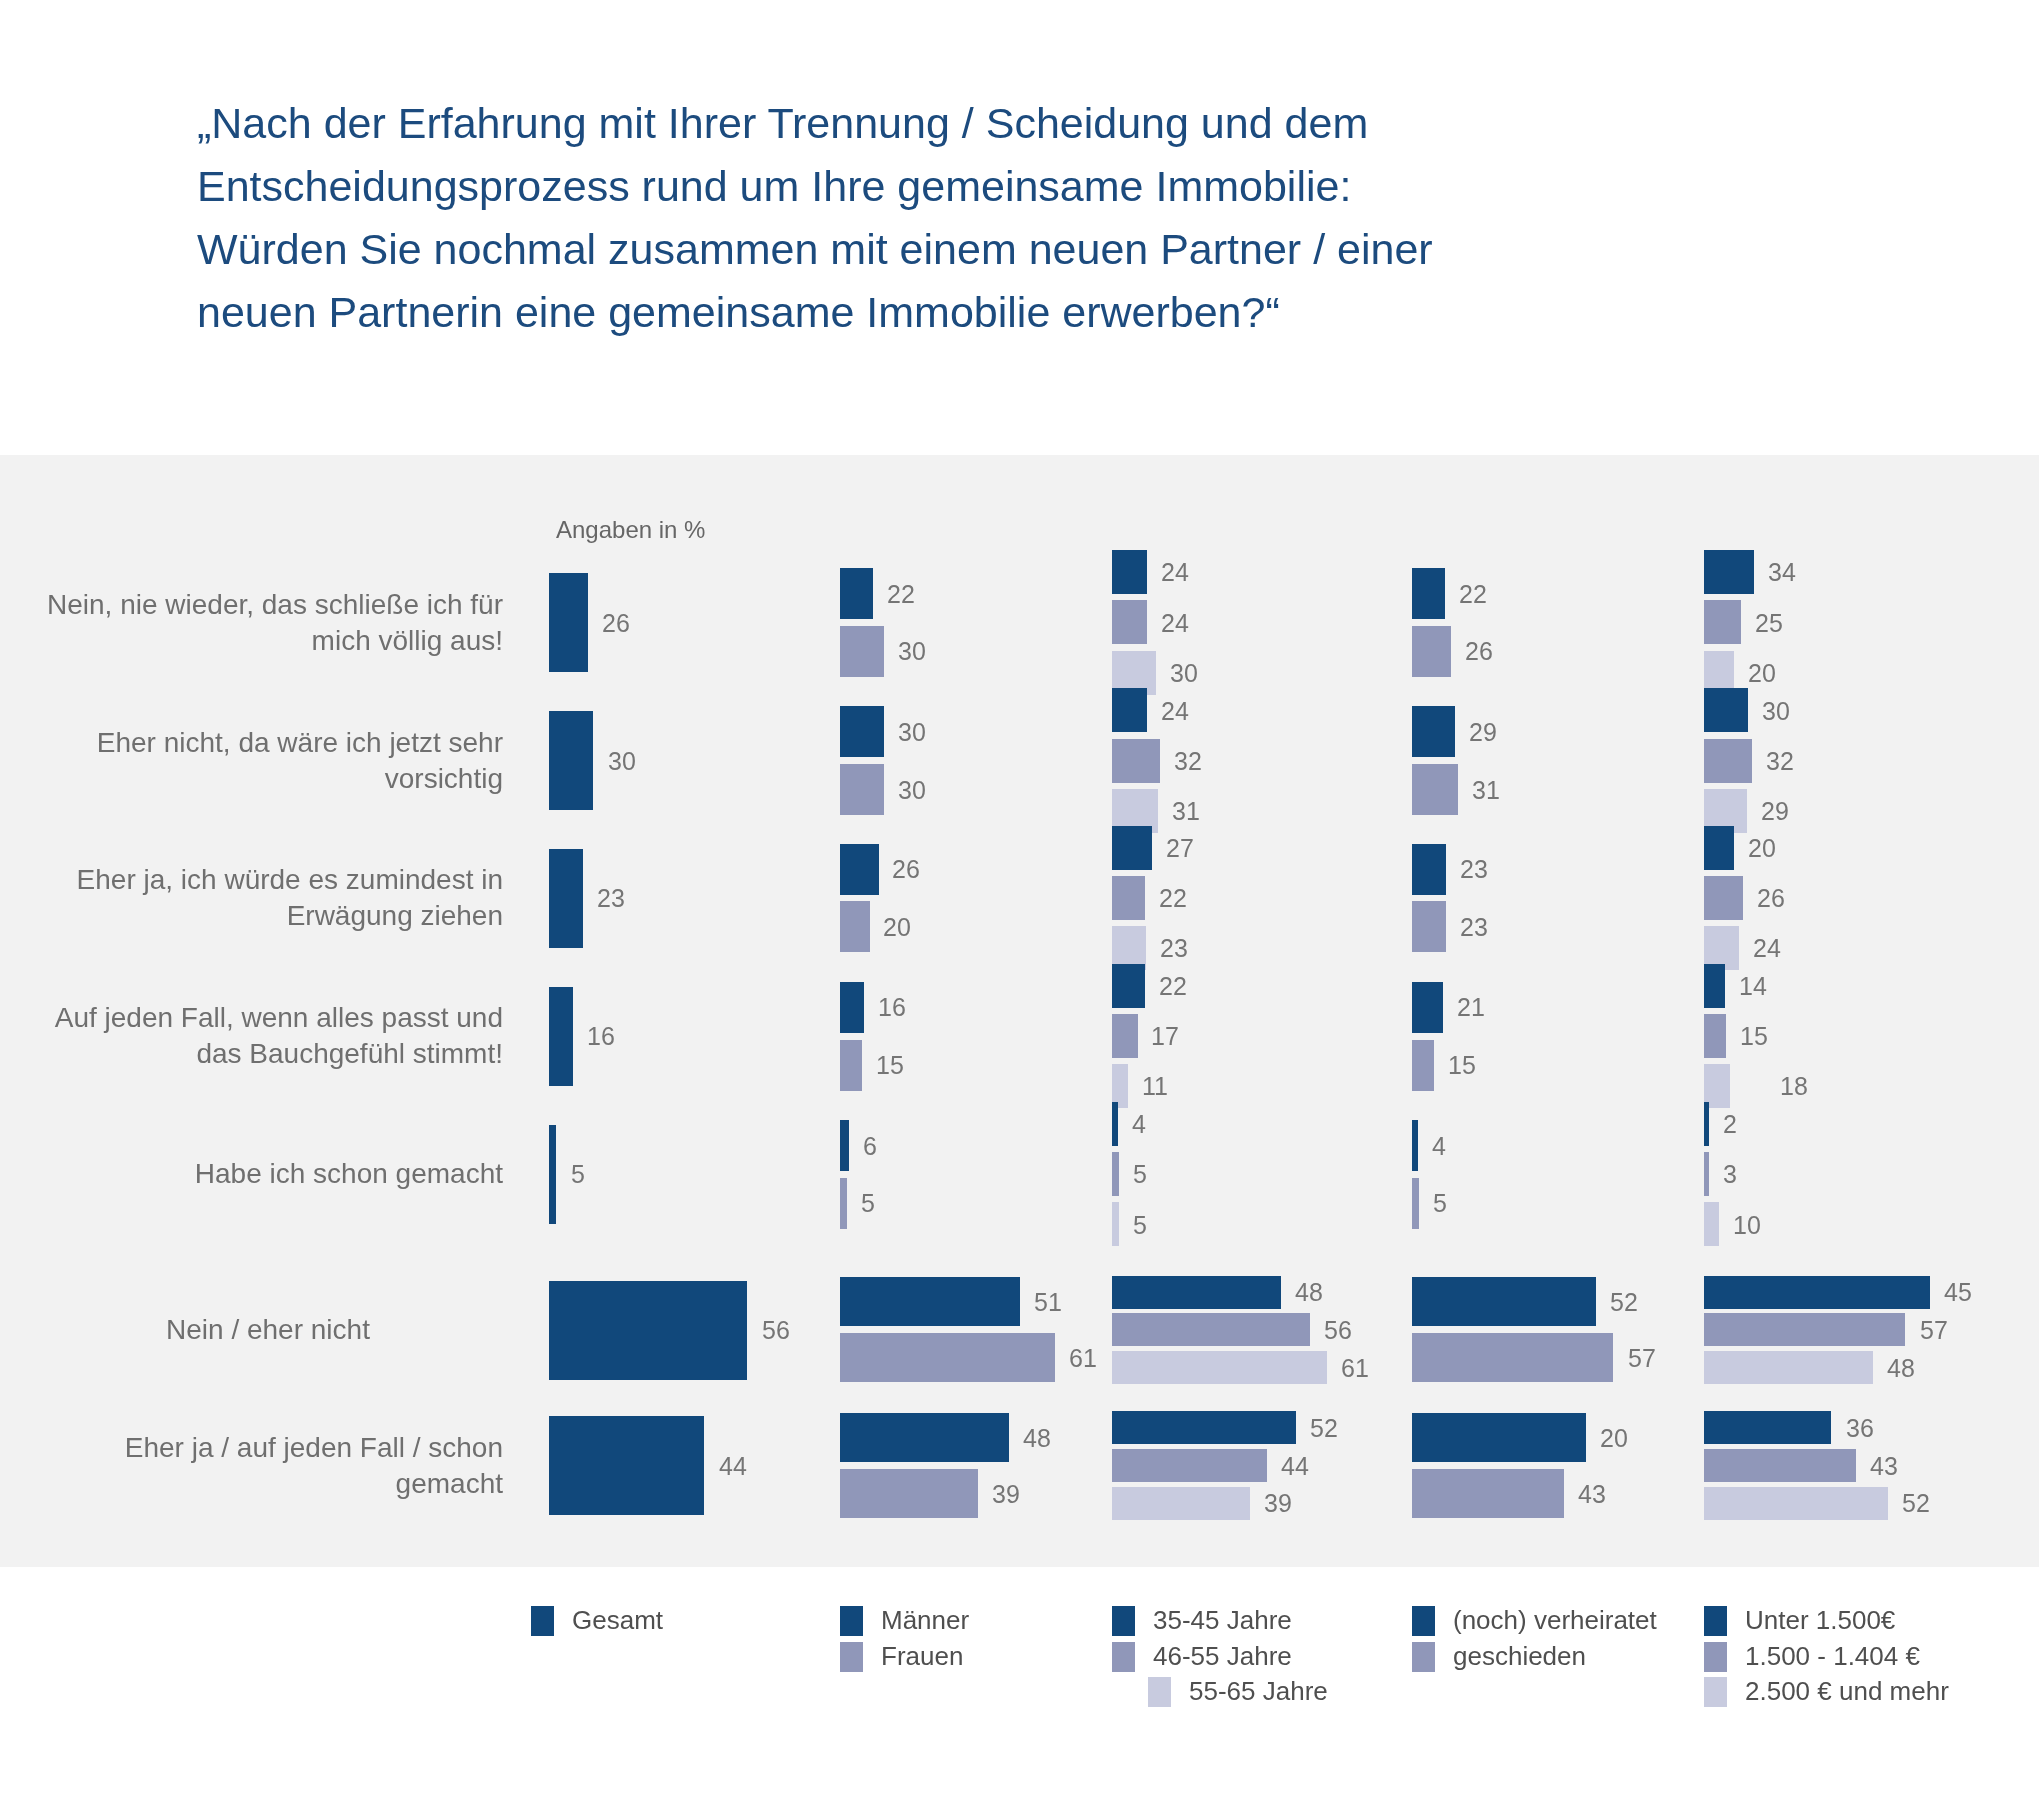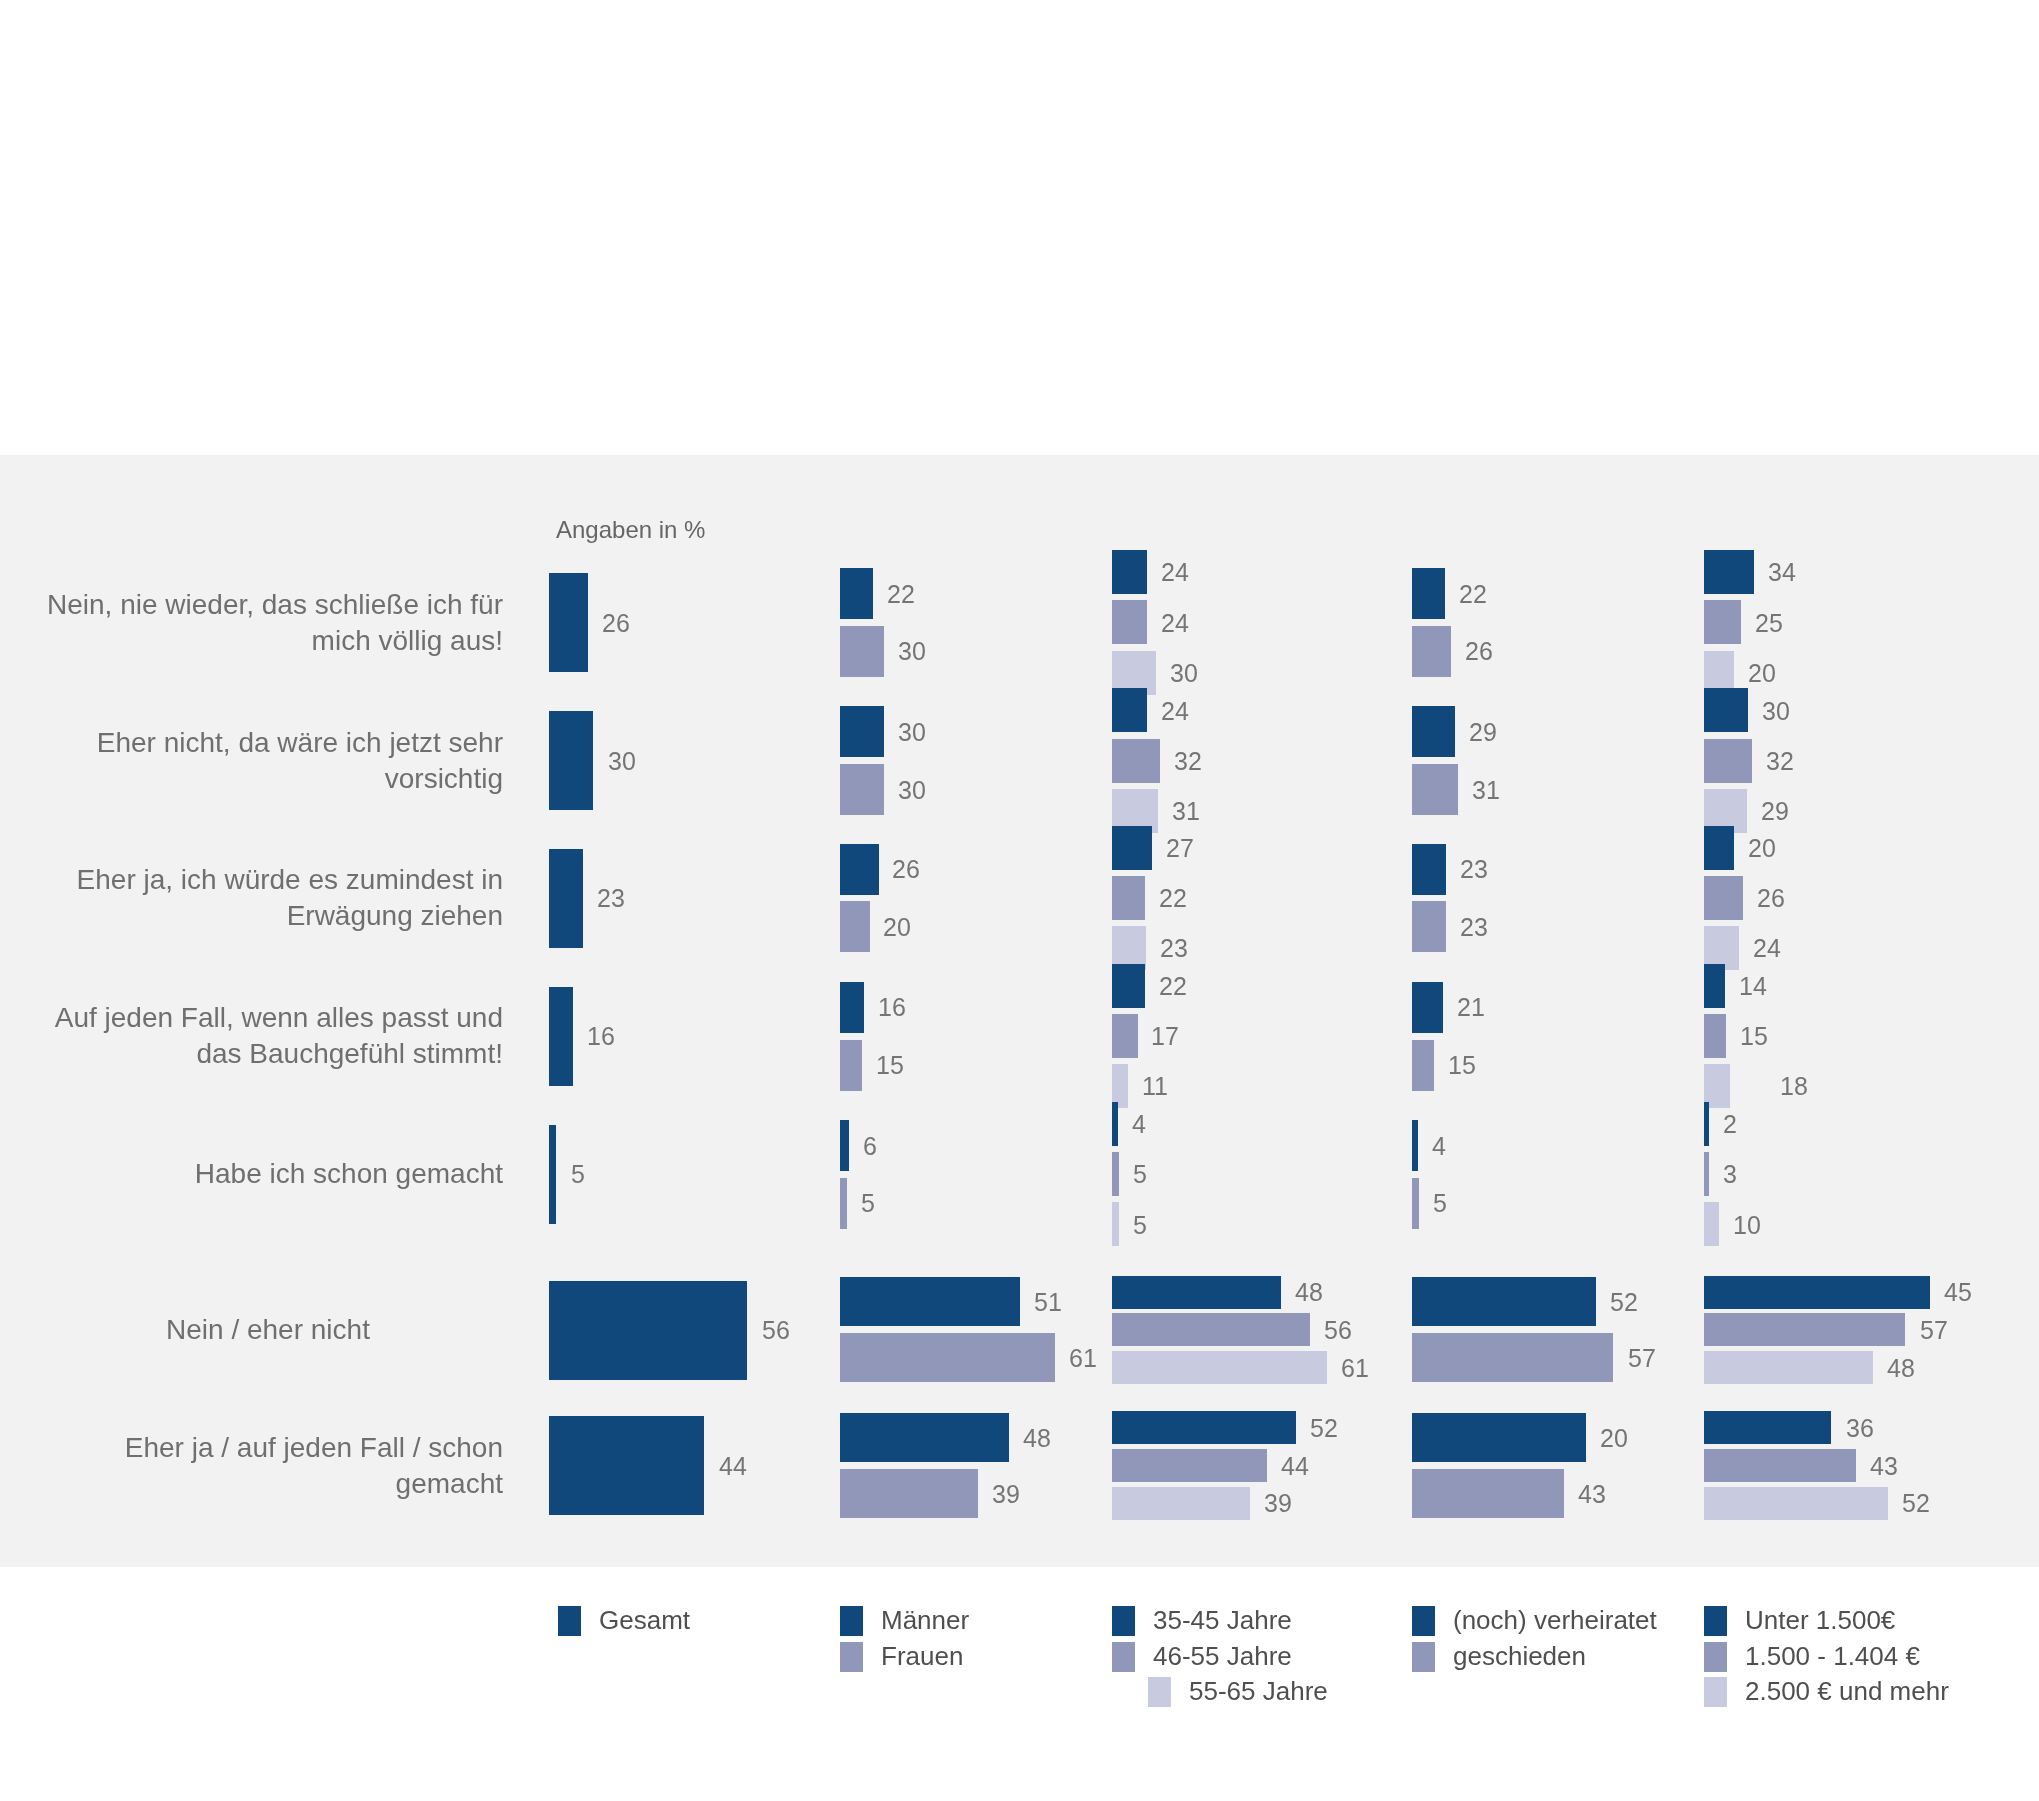--- a/index.html
+++ b/index.html
@@ -65,20 +65,21 @@
     margin-left:18px;
     font-size:26px;
     color:#4F4F4F;
     white-space:nowrap;
   }
 </style>
 </head>
 <body>
 
 <div class="stage">
+  <div class="chart-title">„Nach der Erfahrung mit Ihrer Trennung / Scheidung und dem Entscheidungsprozess rund um Ihre gemeinsame Immobilie: Würden Sie nochmal zusammen mit einem neuen Partner / einer neuen Partnerin eine gemeinsame Immobilie erwerben?“</div>
   <div class="band"></div>
   <div class="units-note">Angaben in %</div>
   <div id="labels">
       <div class="cat-label" style="top: 623px;">Nein, nie wieder, das schließe ich für mich völlig aus!</div>
       <div class="cat-label" style="top: 761px;">Eher nicht, da wäre ich jetzt sehr vorsichtig</div>
       <div class="cat-label" style="top: 898px;">Eher ja, ich würde es zumindest in Erwägung ziehen</div>
       <div class="cat-label" style="top: 1036px;">Auf jeden Fall, wenn alles passt und das Bauchgefühl stimmt!</div>
       <div class="cat-label" style="top: 1174px;">Habe ich schon gemacht</div>
       <div class="cat-label" style="top: 1330px; text-align: center;">Nein / eher nicht</div>
       <div class="cat-label" style="top: 1466px;">Eher ja / auf jeden Fall / schon gemacht</div>
@@ -233,21 +234,21 @@
       <div class="bar" style="left: 1412px; top: 1469px; width: 152px; height: 49px; background: rgb(144, 151, 185);"></div>
       <div class="val-label" style="left: 1578px; top: 1494px;">43</div>
       <div class="bar" style="left: 1704px; top: 1411px; width: 127px; height: 33px; background: rgb(17, 72, 123);"></div>
       <div class="val-label" style="left: 1846px; top: 1428px;">36</div>
       <div class="bar" style="left: 1704px; top: 1449px; width: 152px; height: 33px; background: rgb(144, 151, 185);"></div>
       <div class="val-label" style="left: 1870px; top: 1466px;">43</div>
       <div class="bar" style="left: 1704px; top: 1487px; width: 184px; height: 33px; background: rgb(200, 203, 223);"></div>
       <div class="val-label" style="left: 1902px; top: 1503px;">52</div>
     </div>
   <div id="legend">
-      <div class="legend-item" style="left: 558px; top: 1605px; text-align: center;">
+      <div class="legend-item" style="left: 531px; top: 1605px; text-align: center;">
         <div class="legend-chip" style="background: rgb(17, 72, 123);"></div>
         <div class="legend-label">Gesamt</div>
       </div>
       <div class="legend-item" style="left: 840px; top: 1605px;">
         <div class="legend-chip" style="background: rgb(17, 72, 123);"></div>
         <div class="legend-label">Männer</div>
       </div>
       <div class="legend-item" style="left: 840px; top: 1641px;">
         <div class="legend-chip" style="background: rgb(144, 151, 185);"></div>
         <div class="legend-label">Frauen</div>

